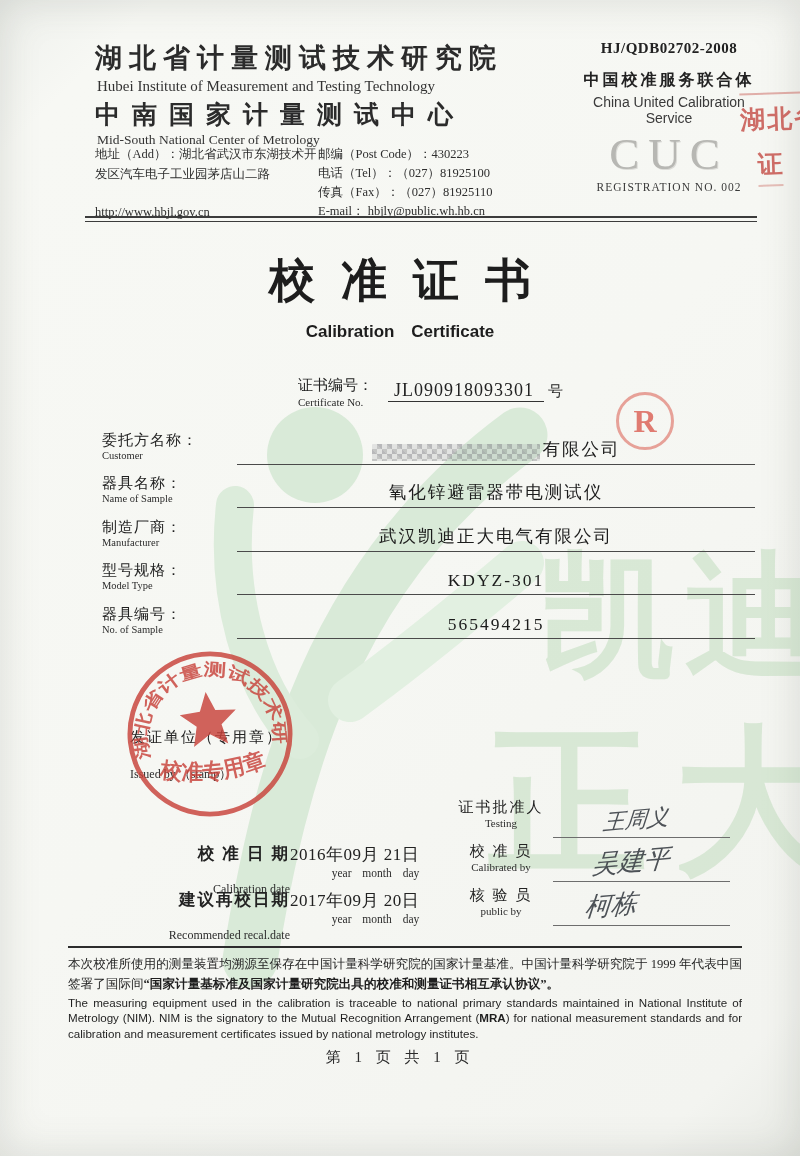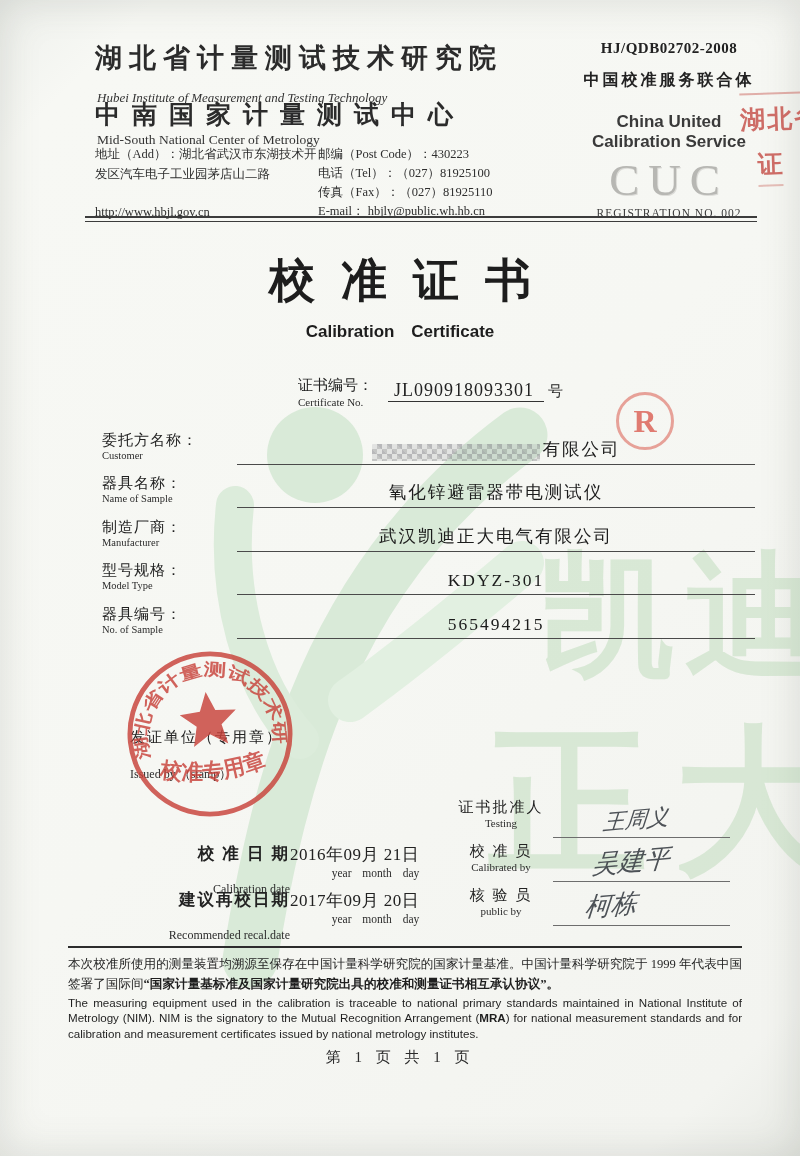--- a/index.html
+++ b/index.html
@@ -9,28 +9,28 @@
     box-shadow:inset 0 0 40px rgba(90,95,85,.18);
     font-family:"Liberation Serif","DejaVu Serif",serif;color:#222;
   }
   .abs{position:absolute;}
   
   .wm{z-index:1;pointer-events:none;}
   .wm-char{font-family:"Liberation Sans","DejaVu Sans",sans-serif;font-weight:700;
     color:rgba(160,205,158,.34);line-height:1;white-space:nowrap;}
   
   .hdr-cn1{left:95px;top:40px;font-size:27px;font-weight:700;letter-spacing:7px;color:#2b2b2b;}
-  .hdr-en1{left:97px;top:90px;font-size:13px;color:#333;font-style:italic;}
+  .hdr-en1{left:97px;top:78px;font-size:15px;color:#333;}
   .hdr-cn2{left:95px;top:98px;font-size:25px;font-weight:700;letter-spacing:12px;color:#2b2b2b;}
   .hdr-en2{left:97px;top:132px;font-size:13.5px;color:#333;}
   .contact{font-size:12.5px;line-height:1.55;color:#2e2e2e;}
   .hdr-right{left:578px;top:40px;width:182px;text-align:center;}
   .doc-code{font-size:15px;font-weight:700;letter-spacing:.5px;}
   .cucs-cn{margin-top:13px;font-size:16px;font-weight:700;letter-spacing:3px;text-align:center;}
-  .cucs-en{margin-top:21px;font-size:17px;font-weight:700;font-family:"Liberation Sans",sans-serif;color:#3a3a3a;}
+  .cucs-en{margin-top:3px;font-size:14px;font-weight:400;font-family:"Liberation Sans",sans-serif;color:#3a3a3a;}
   .cuc-big{margin-top:2px;font-size:45px;letter-spacing:9px;color:#b7b7b3;text-shadow:1px 1px 0 #dcdcd8;}
   .reg-no{margin-top:1px;font-size:11.5px;letter-spacing:1px;color:#3a3a3a;}
   .corner-stamp{left:741px;top:92px;width:90px;color:rgba(190,55,48,.72);
     font-weight:700;transform:rotate(-2deg);border-top:2px solid rgba(190,55,48,.38);}
   .corner-stamp .l1{font-size:25px;letter-spacing:2px;margin-top:8px;}
   .corner-stamp .l2{font-size:25px;margin:12px 0 6px 16px;border-bottom:2px solid rgba(190,55,48,.30);display:inline-block;padding-bottom:4px;}
   .dbl-rule{left:85px;top:216px;width:672px;height:3px;border-top:2px solid #3c3c3c;border-bottom:1.4px solid #3c3c3c;}
   
   .title-cn{left:0;top:250px;width:800px;text-align:center;font-size:46px;font-weight:700;
     letter-spacing:26px;text-indent:26px;color:#1d1d1d;}

